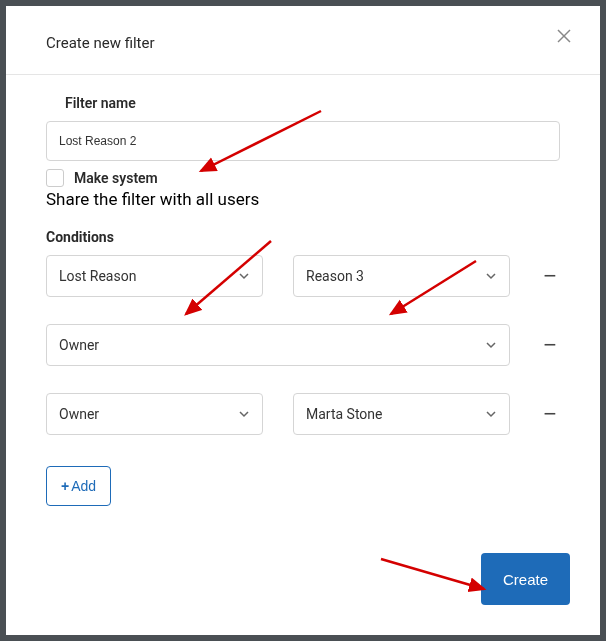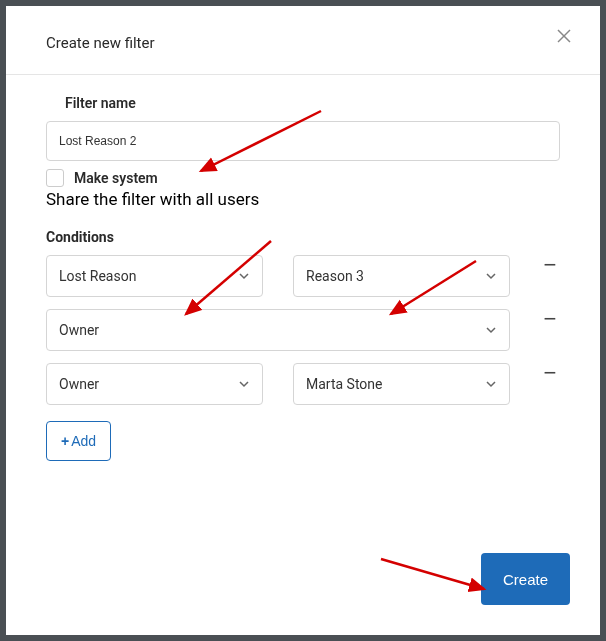--- a/index.html
+++ b/index.html
@@ -88,23 +88,23 @@
     margin-bottom: 20px;
   }
   .conditions-label {
     font-size: 14px;
     font-weight: 700;
     color: #2a2a2a;
     margin-bottom: 10px;
   }
   .condition-row {
     display: flex;
-    align-items: flex-start;
+    align-items: center;
     gap: 30px;
-    margin-bottom: 12px;
+    margin-bottom: 27px;
   }
   .select {
     flex: 1;
     min-width: 0;
     height: 42px;
     border: 1px solid #d5d5d5;
     border-radius: 4px;
     padding: 0 12px;
     display: flex;
     align-items: center;

